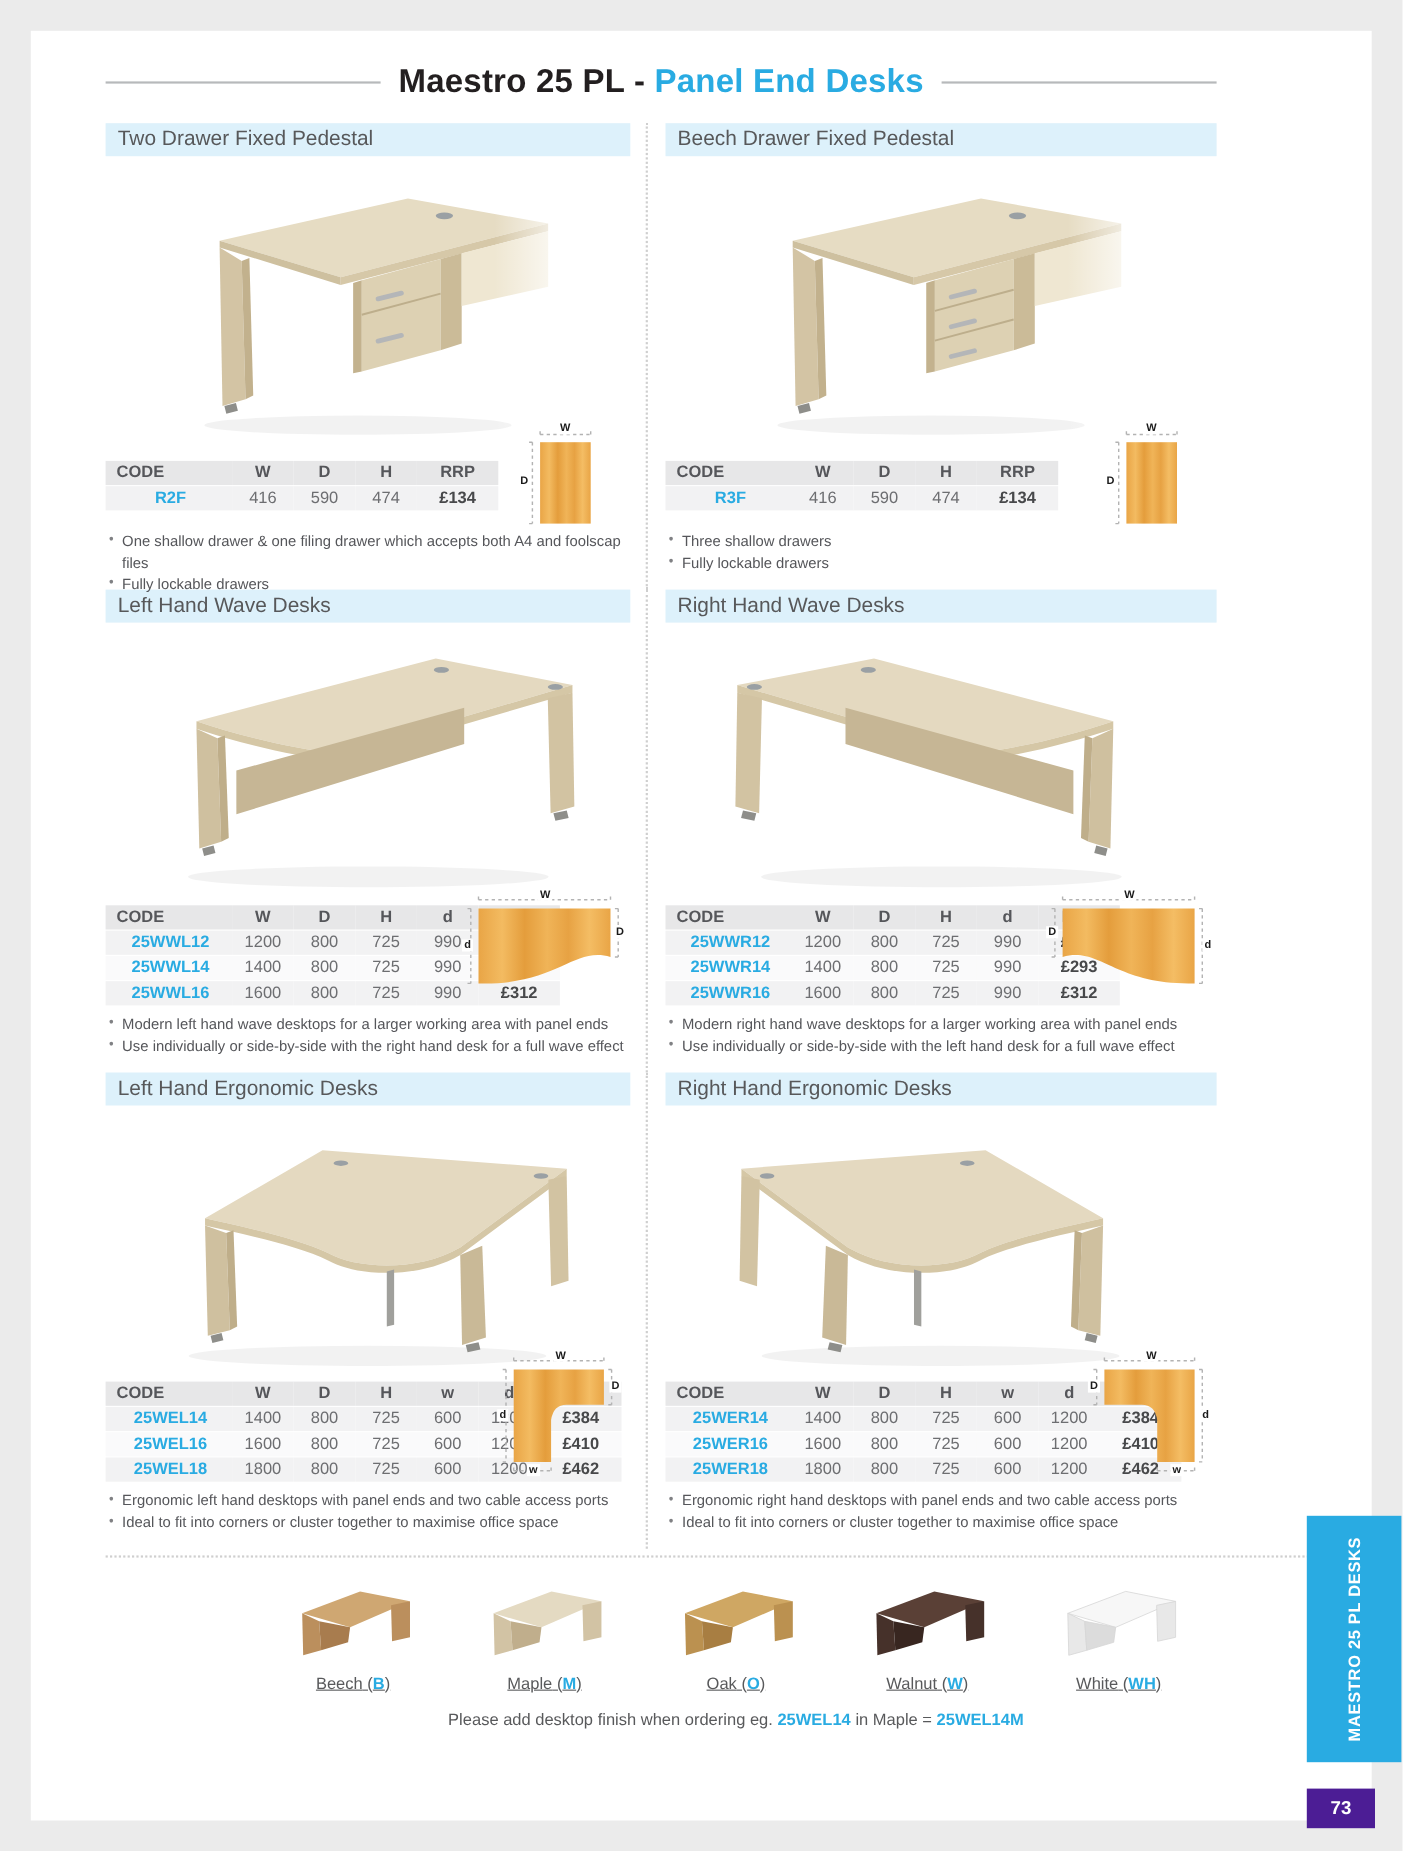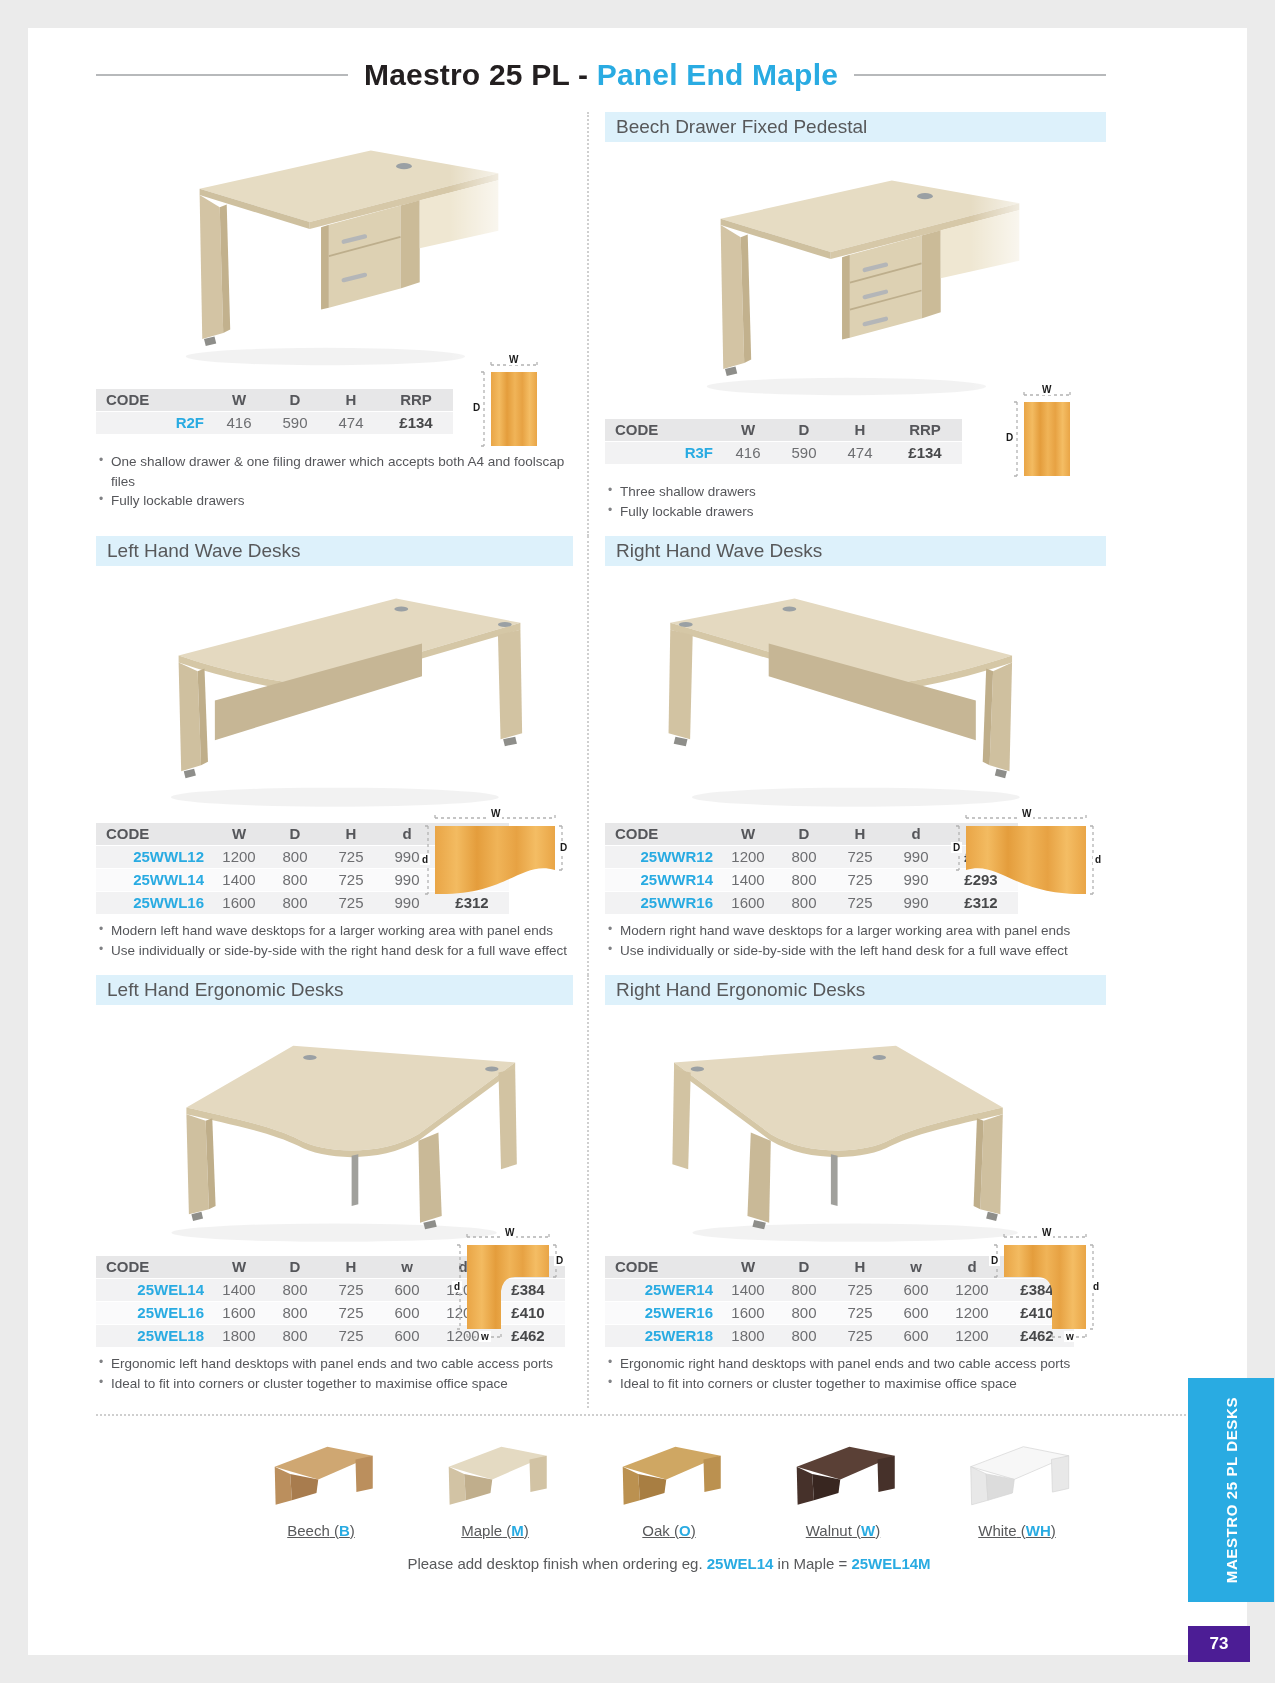--- a/index.html
+++ b/index.html
@@ -21,21 +21,21 @@
   .photo-2{height:256px;}
   .photo-3{height:250px;}
   
   .spec-row{position:relative;min-height:58px;}
   .spec-row.r3{min-height:84px;}
   table.spec{border-collapse:separate;border-spacing:0 1px;font-size:15px;}
   table.spec th{background:#e7e7e8;color:#55565a;font-weight:bold;text-align:center;padding:1px 7px;line-height:20px;}
   table.spec th:first-child{text-align:left;padding-left:10px;}
   table.spec td{background:#f2f2f3;color:#6d6e71;text-align:center;padding:1px 7px;line-height:20px;}
   table.spec tbody tr:nth-child(even) td{background:#fafafb;}
-  table.spec td.code{color:#29abe2;font-weight:bold;text-align:right;padding-left:10px;}
+  table.spec td.code{color:#29abe2;font-weight:bold;text-align:center;padding-left:10px;}
   table.spec td.rrp{color:#47484a;font-weight:bold;}
   .w-code{min-width:98px;}
   .w-n{min-width:42px;}
   .w-rrp{min-width:60px;}
   
   .diagram{position:absolute;right:4px;}
   .diagram.ped{top:-30px;width:120px;height:96px;}
   .diagram.wave{top:-12px;width:150px;height:96px;}
   .diagram.ergo{top:-26px;width:118px;height:118px;}
   .dim{position:absolute;font-size:10px;font-weight:bold;color:#1a1a1a;background:#fff;padding:0 2px;line-height:11px;}
@@ -78,27 +78,28 @@
       <stop offset="1" stop-color="#ffffff" stop-opacity="1"></stop>
     </linearGradient>
   </defs>
 </svg>
 
 <div class="sheet">
   <div class="main">
 
     <div class="title-row">
       <div class="rule"></div>
-      <h1><span>Maestro 25 PL - </span><span class="blue">Panel End Maple</span></h1>
+      <h1><span>Maestro 25 PL - </span><span class="blue">Panel End Desks</span></h1>
       <div class="rule"></div>
     </div>
 
     <div class="grid">
 
       <section class="col-left">
+        <div class="sec-head">Two Drawer Fixed Pedestal</div>
         <div class="photo photo-1">
           <svg viewBox="0 0 440 300" height="262">
             <ellipse cx="210" cy="272" rx="160" ry="10" fill="#000" opacity="0.05"></ellipse>
             <path d="M66,80 L262,36 L408,62 L192,118 Z" fill="#e6dcc3"></path>
             <path d="M192,118 L408,62 L408,70 L192,126 Z" fill="#d6c8a8"></path>
             <path d="M66,80 L192,118 L192,126 L66,87 Z" fill="#cec09f"></path>
             <ellipse cx="300" cy="54" rx="9" ry="3.5" fill="#9aa0a4"></ellipse>
             <path d="M66,87 L69,252 L93,245 L89,101 Z" fill="#d3c4a4"></path>
             <path d="M89,101 L93,245 L101,241 L97,98 Z" fill="#c2b18d"></path>
             <path d="M71,252 L73,260 L85,257 L83,249 Z" fill="#8e8e8a"></path>

